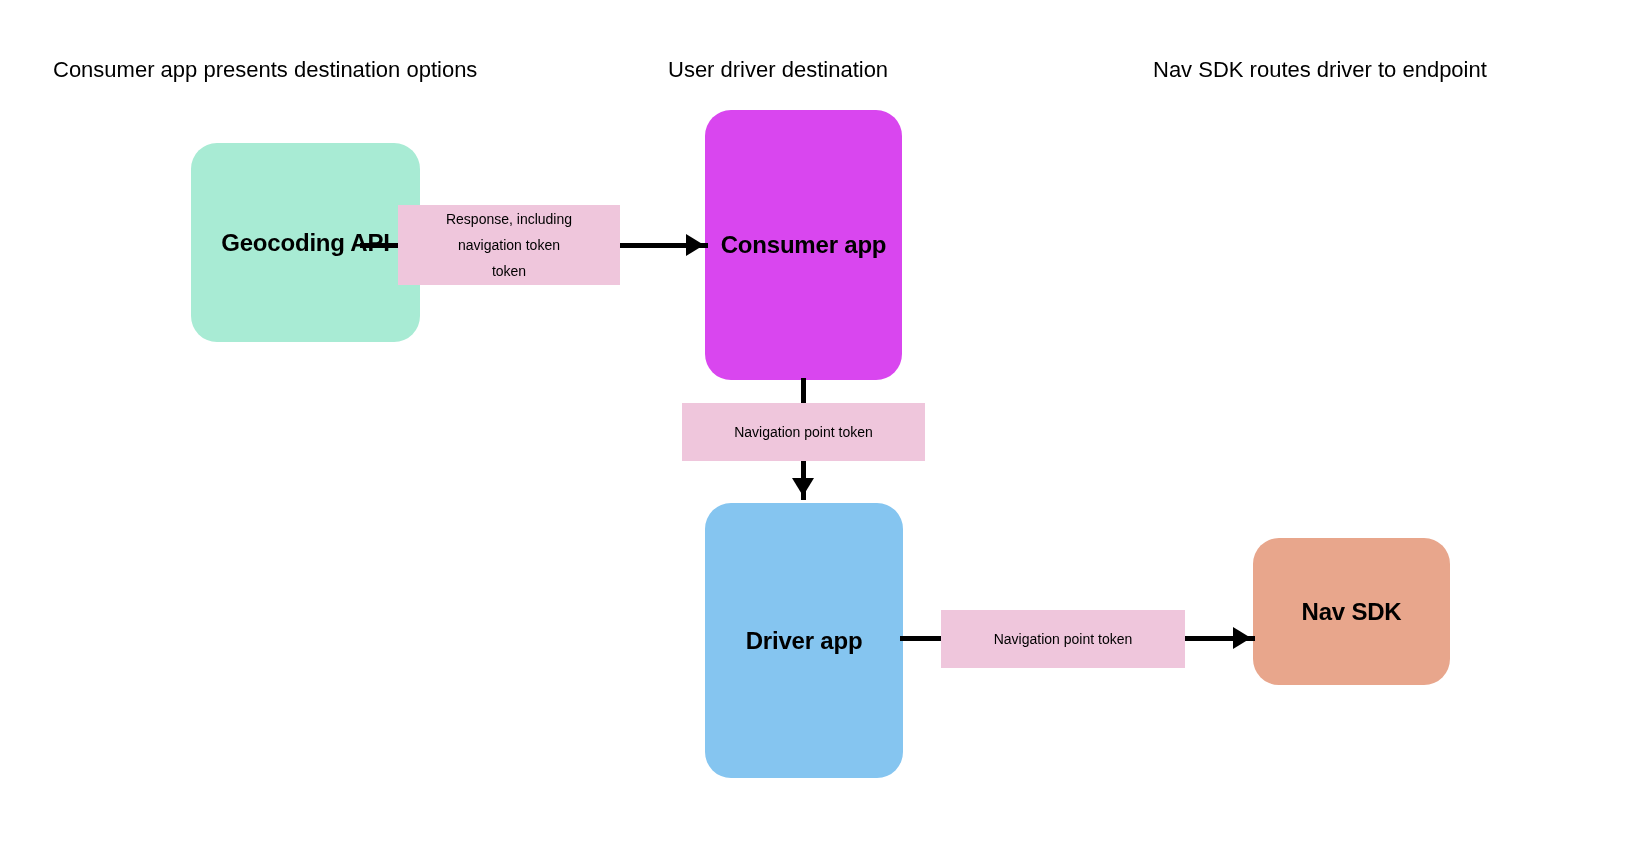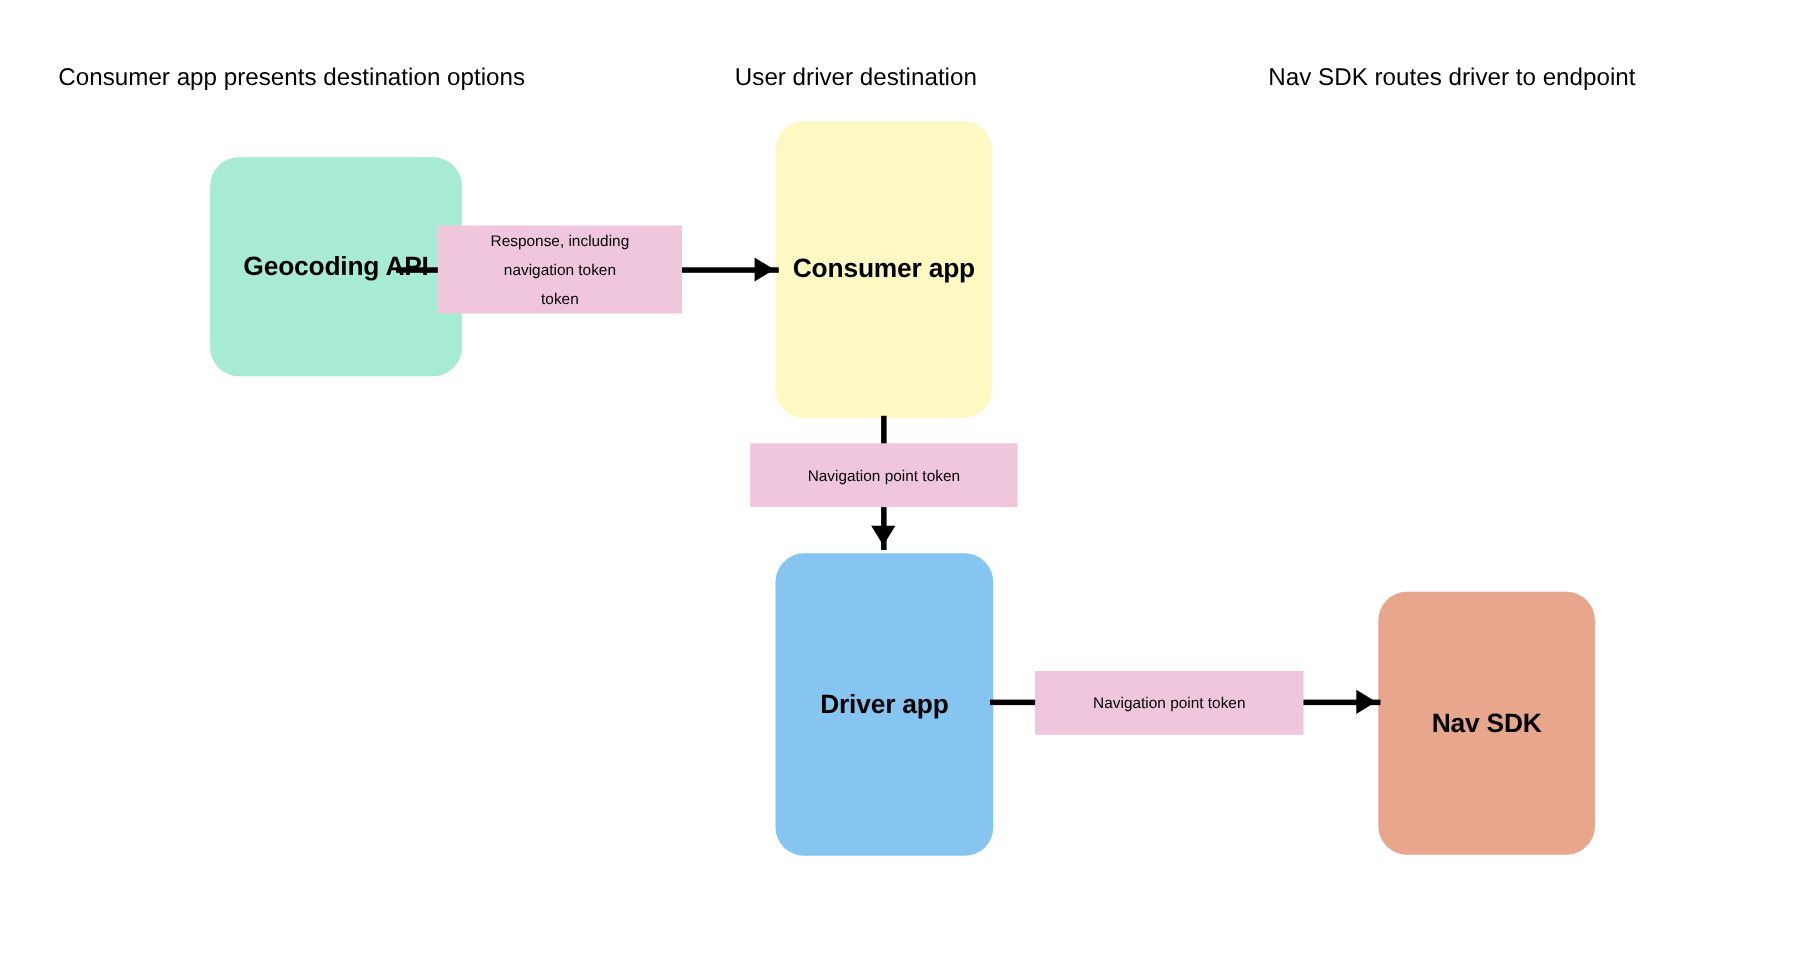--- a/index.html
+++ b/index.html
@@ -112,29 +112,29 @@
   <div class="line-v" style="left:801px; top:378px; height:122px;"></div>
   <div class="arrow-down" style="left:792px; top:478px;"></div>
 
   <div class="line-h" style="left:900px; top:636px; width:355px;"></div>
   <div class="arrow-right" style="left:1233px; top:627px;"></div>
 
   <div class="node" style="left:163px; top:143px; width:229px; height:199px; background:#A8EBD4;margin-left:28px;">
     <span class="node-label">Geocoding API</span>
   </div>
 
-  <div class="node" style="left:705px; top:110px; width:197px; height:270px; background:#fef9c3;">
+  <div class="node" style="left:705px; top:110px; width:197px; height:270px; background:#d946ef;">
     <span class="node-label">Consumer app</span>
   </div>
 
   <div class="node" style="left:705px; top:503px; width:198px; height:275px; background:#85C5F0;">
     <span class="node-label">Driver app</span>
   </div>
 
-  <div class="node" style="left:1253px; top:538px; width:197px; height:239px; background:#E8A68C;">
+  <div class="node" style="left:1253px; top:538px; width:197px; height:147px; background:#E8A68C;">
     <span class="node-label">Nav SDK</span>
   </div>
 
   <div class="edge-label" style="left:398px; top:205px; width:222px; height:80px; background:#EFC6DC;">
     <div class="edge-label-text">
       <span>Response, including</span><br>
       <span>navigation token</span><br>
       <span>token</span>
     </div>
   </div>

